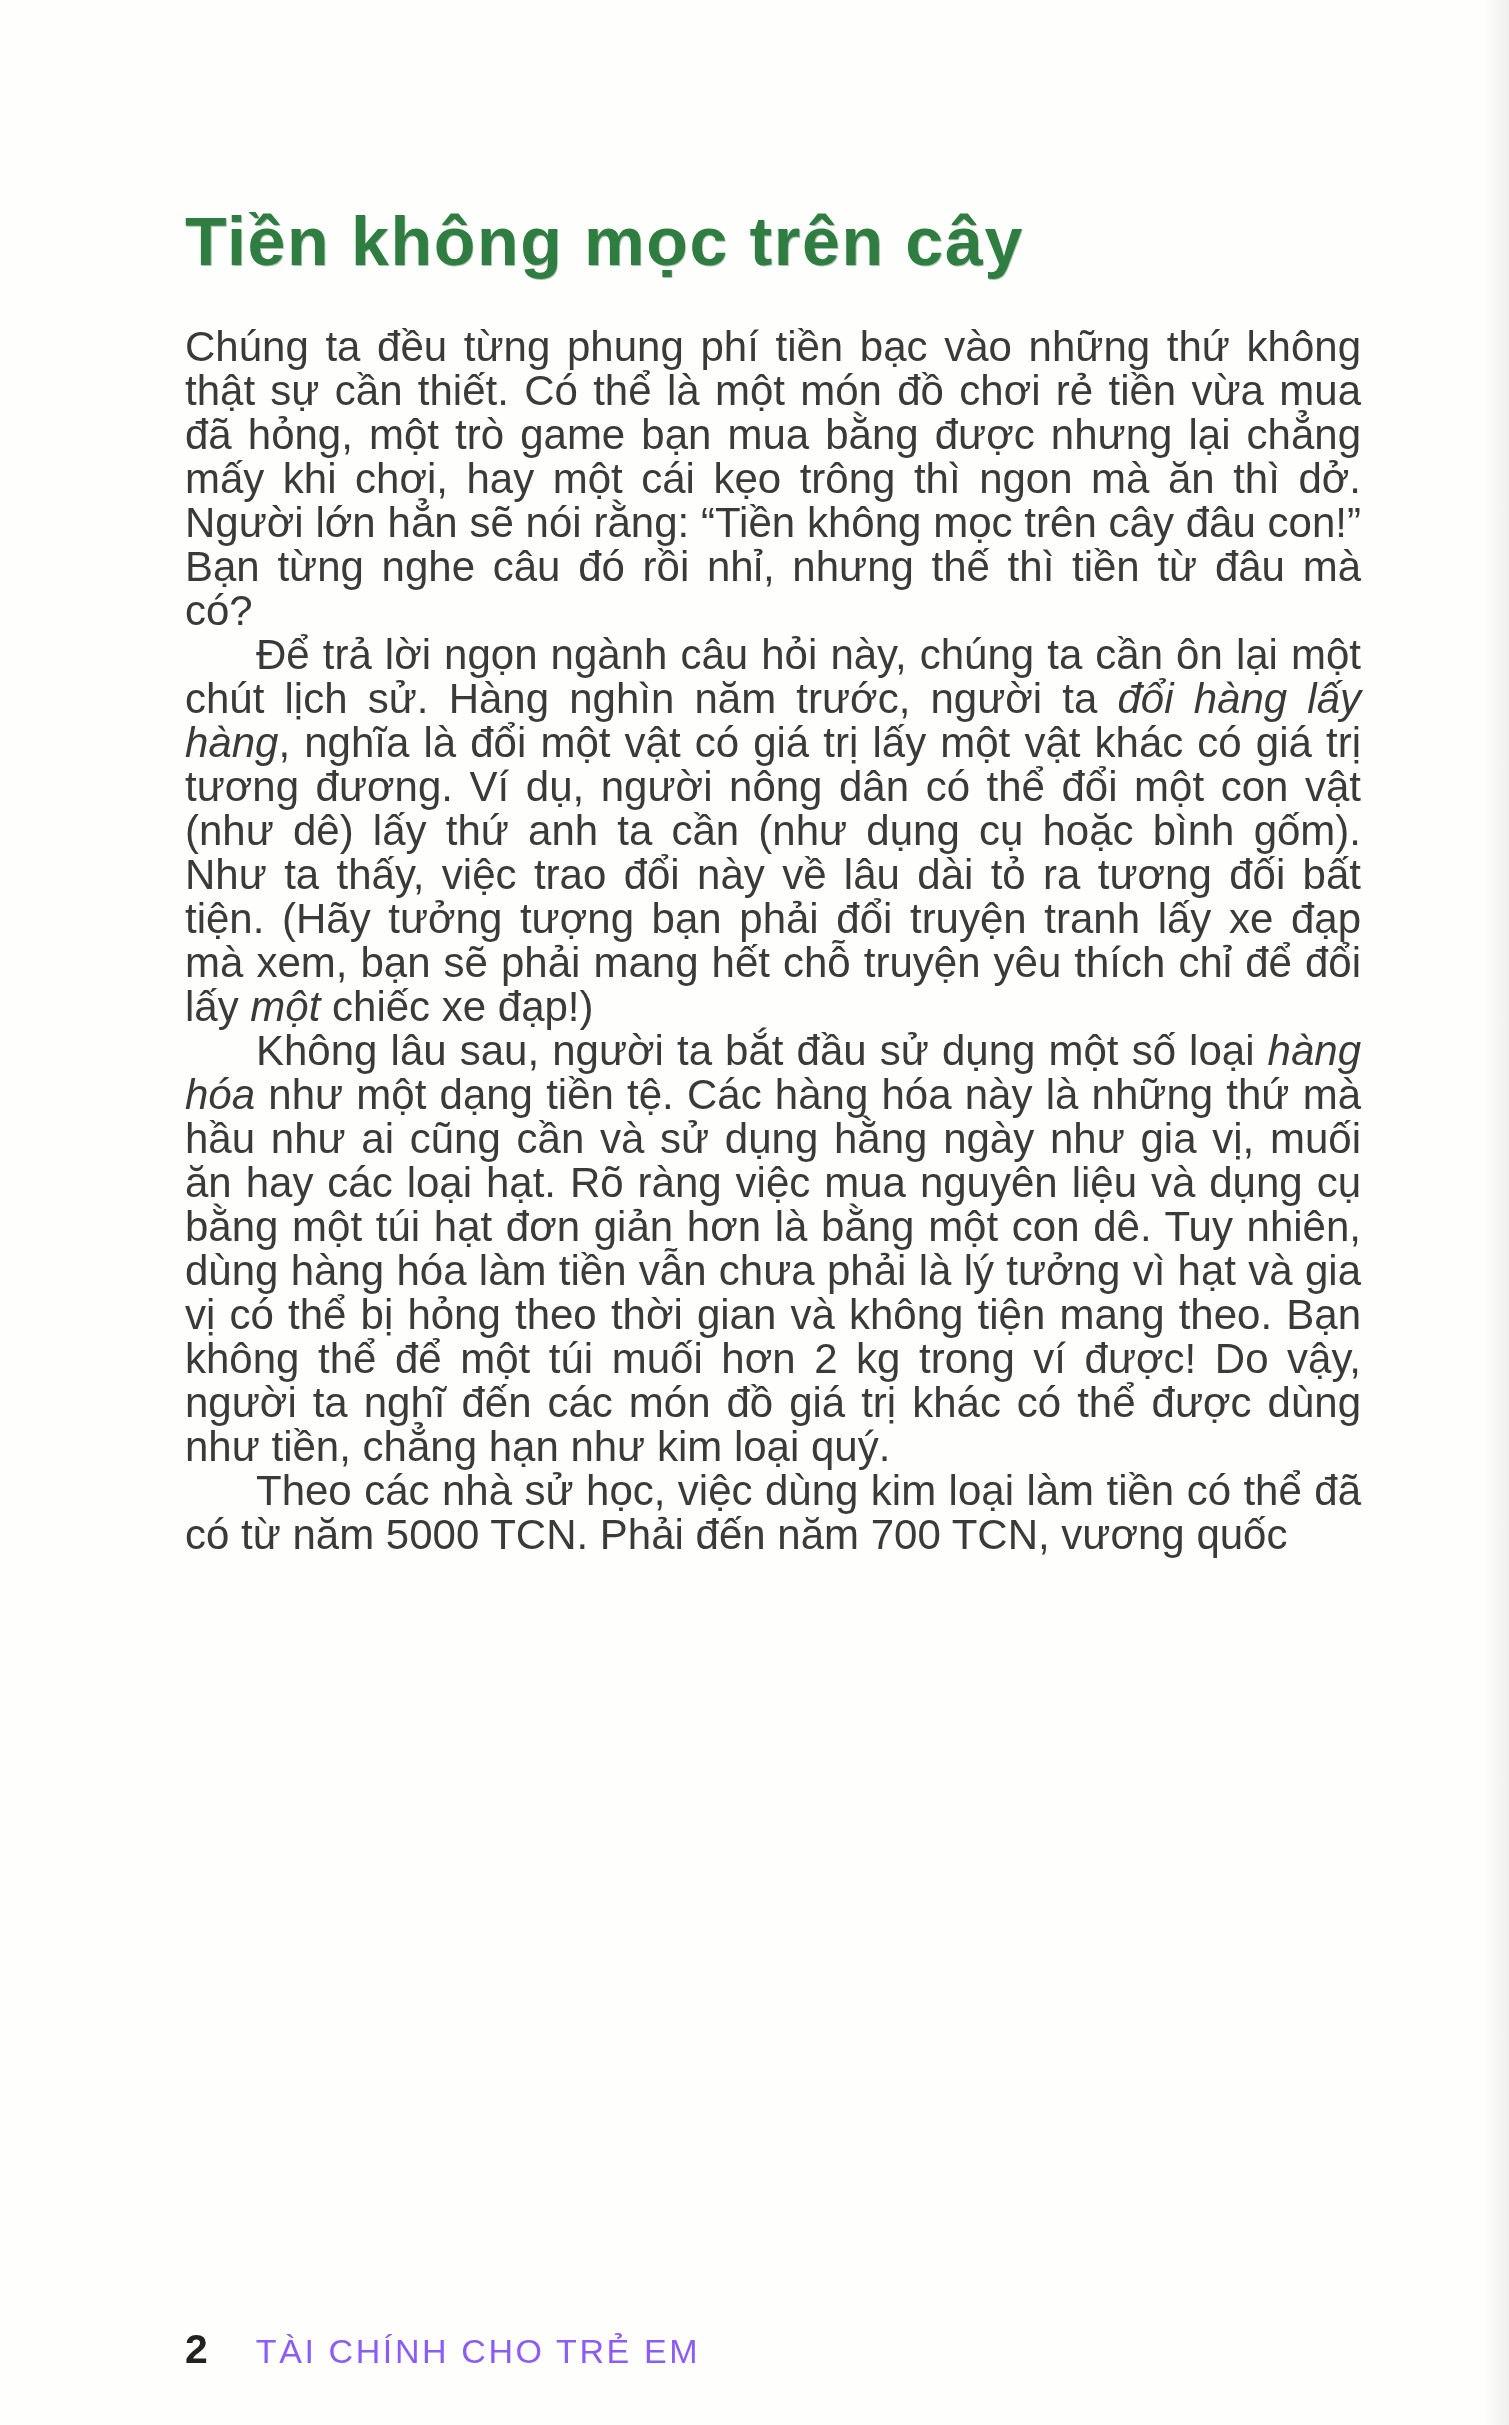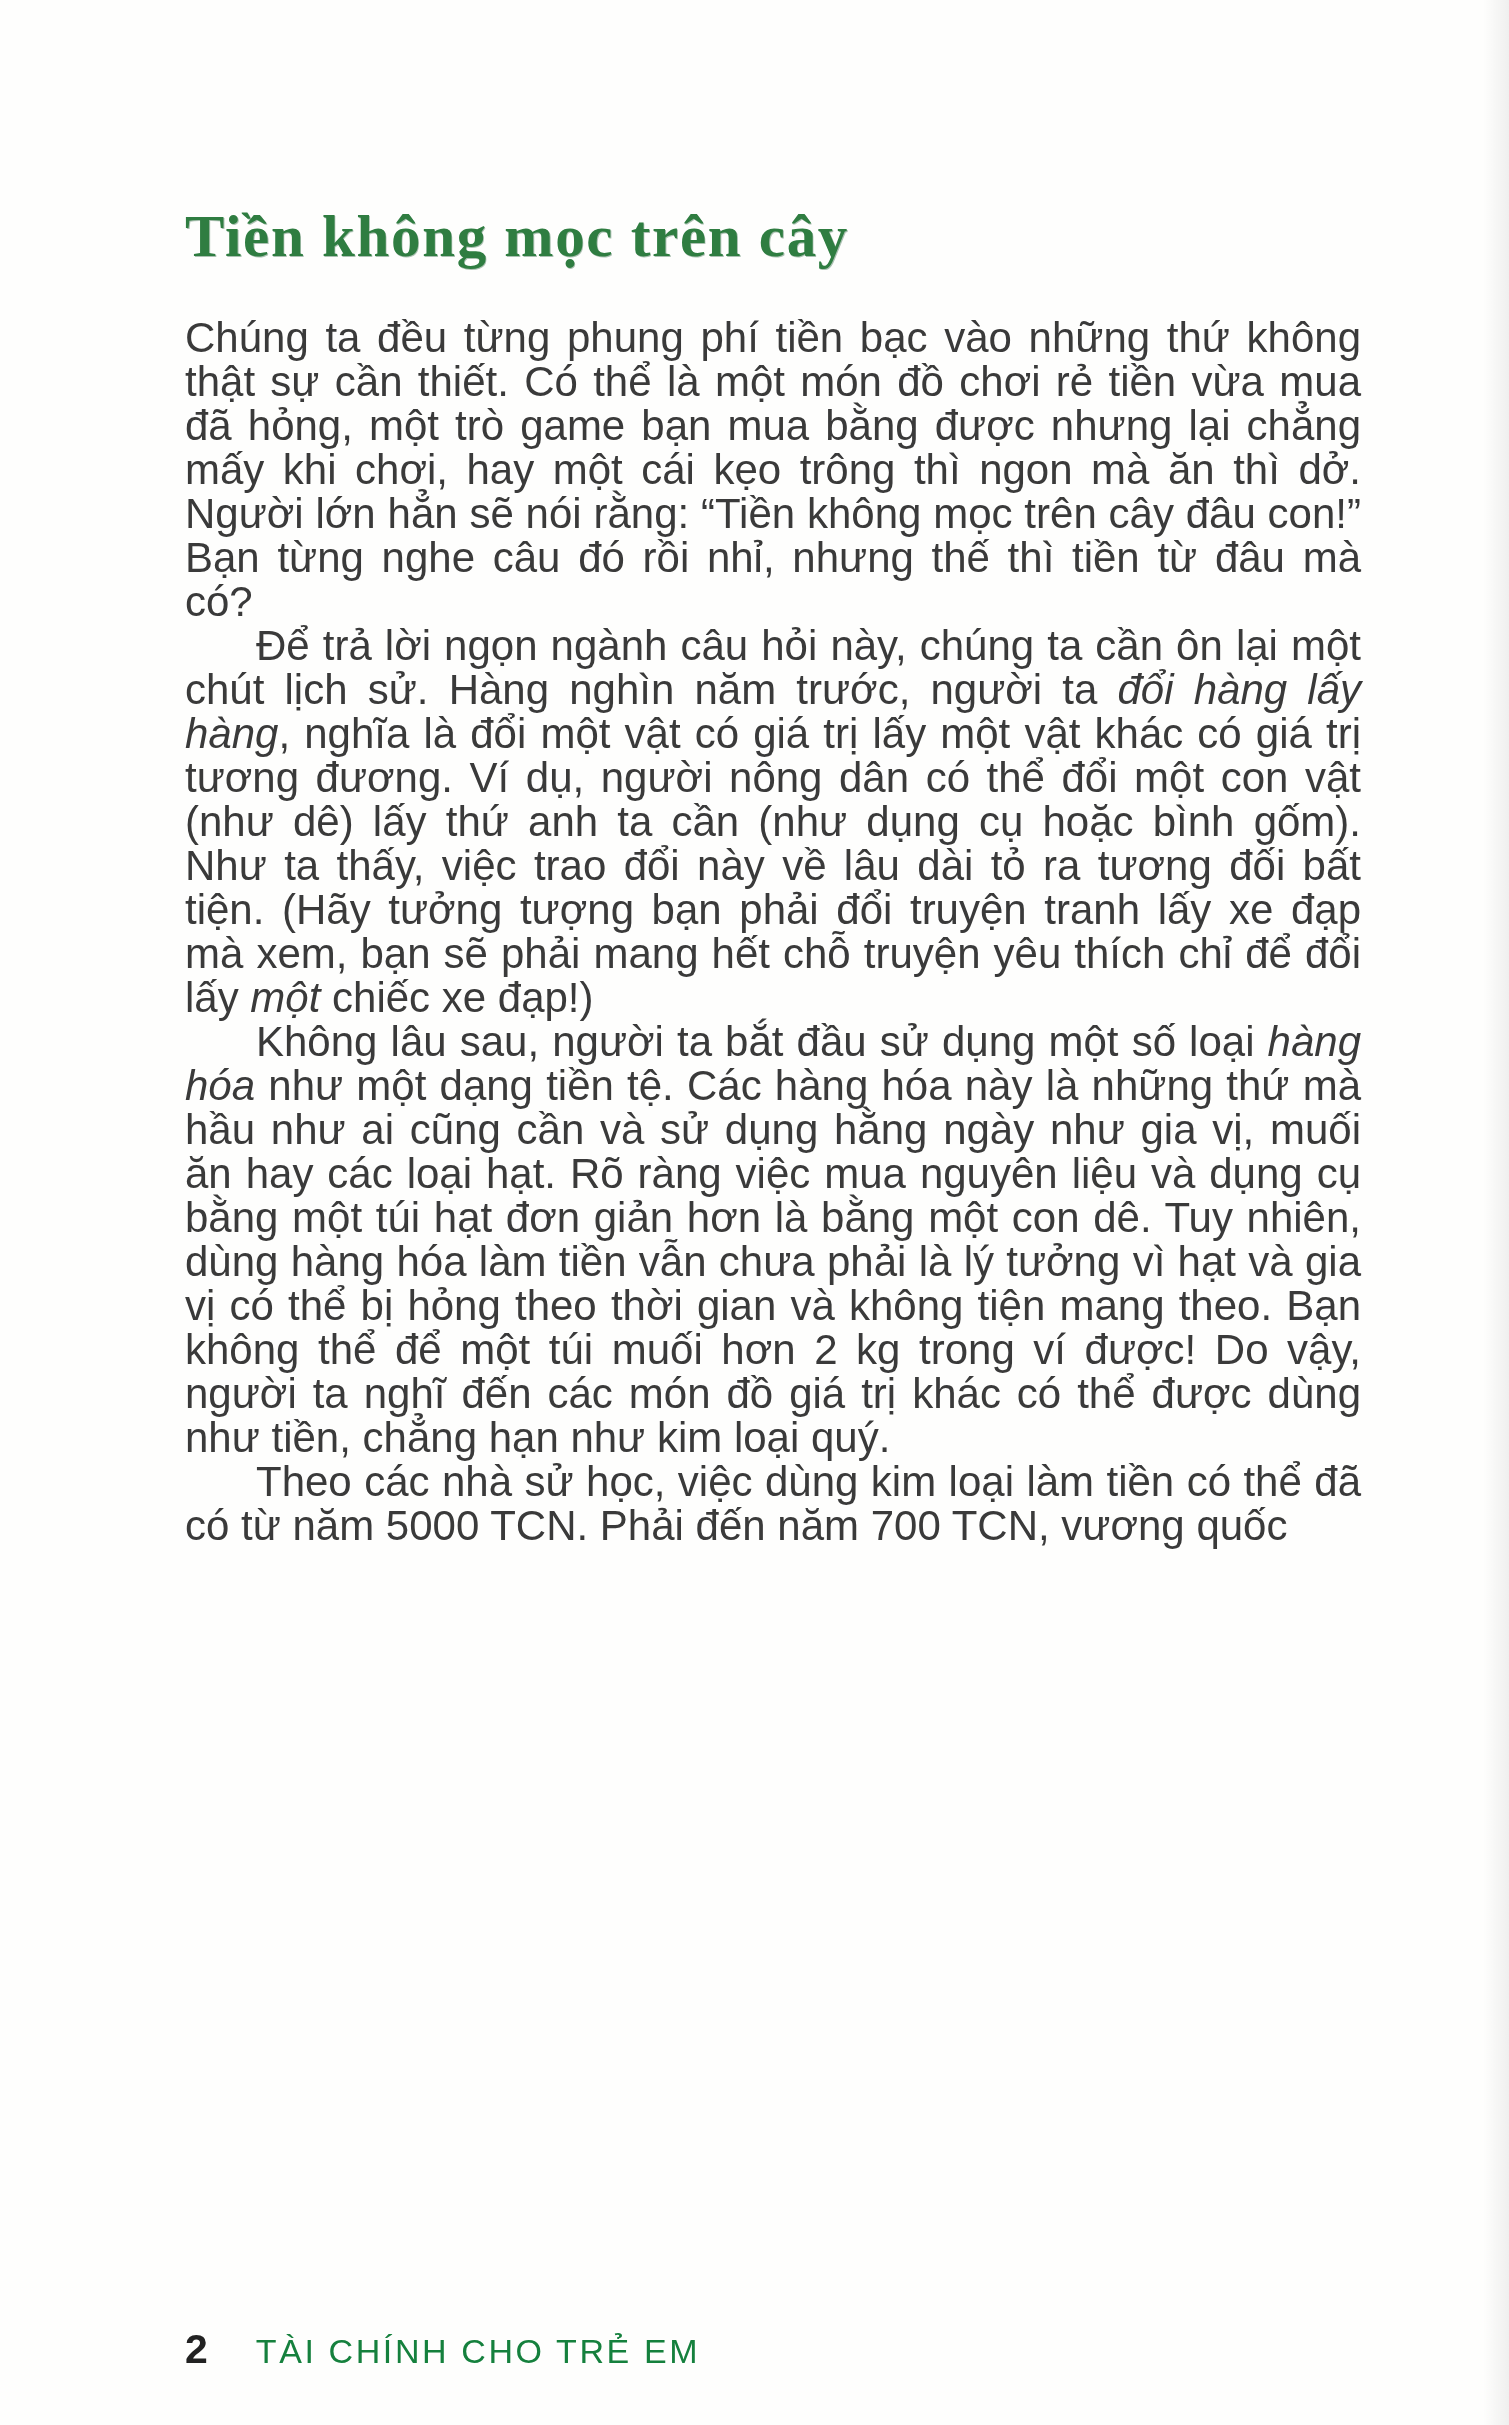--- a/index.html
+++ b/index.html
@@ -20,22 +20,22 @@
     position: absolute;
     top: 0; right: 0;
     width: 26px; height: 100%;
     background: linear-gradient(to right, rgba(0,0,0,0), rgba(0,0,0,0.06));
     pointer-events: none;
   }
   .content {
     padding: 202px 148px 0 185px;
   }
   .title {
-    font-family: Liberation Serif, serif;
-    font-size: 59px;
+    font-family: Liberation Sans, sans-serif;
+    font-size: 68px;
     font-weight: 800;
     color: var(--title-green, #2f7d41);
     letter-spacing: 1.7px;
     margin-bottom: 45px;
     text-shadow: 0.9px 0.9px 0 rgba(20, 80, 40, 0.35);
     white-space: nowrap;
   }
   .body-text .para {
     font-size: 42px;
     line-height: 44px;
@@ -57,21 +57,21 @@
     gap: 48px;
   }
   .pagenum {
     font-size: 41px;
     font-weight: bold;
     color: #222222;
   }
   .booktitle {
     font-size: 34px;
     letter-spacing: 2.6px;
-    color: #15803d;
+    color: #8b5cf6;
   }
 </style>
 </head>
 <body>
 
 <div class="page">
   <div class="content">
     <h1 class="title">Tiền không mọc trên cây</h1>
     <div class="body-text" id="paragraphs">
         <p class="para"><span>Chúng ta đều từng phung phí tiền bạc vào những thứ không thật sự cần thiết. Có thể là một món đồ chơi rẻ tiền vừa mua đã hỏng, một trò game bạn mua bằng được nhưng lại chẳng mấy khi chơi, hay một cái kẹo trông thì ngon mà ăn thì dở. Người lớn hẳn sẽ nói rằng: “Tiền không mọc trên cây đâu con!” Bạn từng nghe câu đó rồi nhỉ, nhưng thế thì tiền từ đâu mà có?</span></p>

